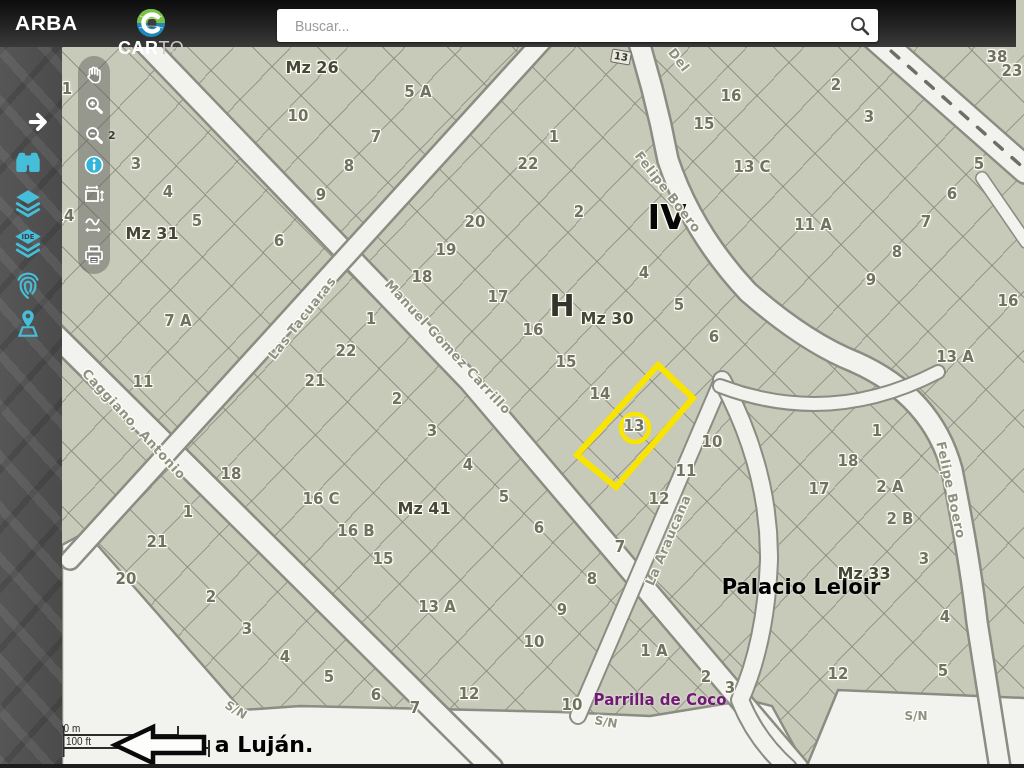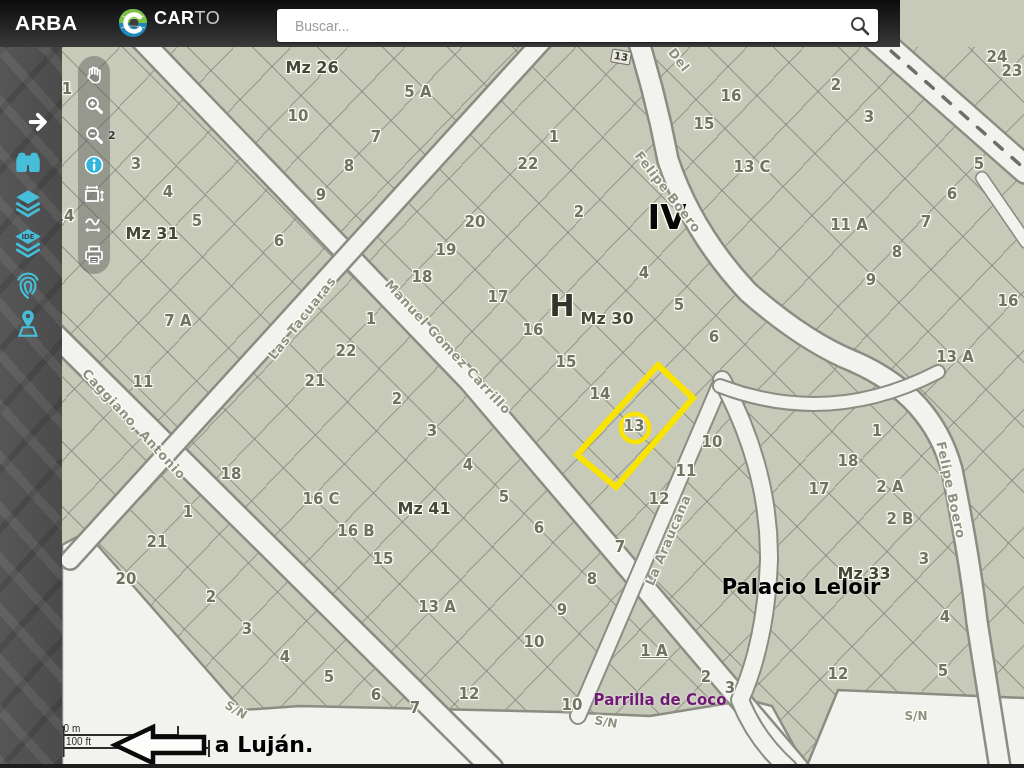--- a/index.html
+++ b/index.html
@@ -26,24 +26,24 @@
   .zone{font-size:30px;color:#33342b;}
   .poi{font-size:21px;color:#000;text-shadow:0 0 3px rgba(255,255,255,.8);}
   .poi-sm{font-size:15px;color:#701a75;text-shadow:0 0 3px rgba(255,255,255,.8);}
   .road-big{font-size:26px;color:#000;}
   .dir{font-size:22px;color:#000;}
   .scaletxt{position:absolute;transform:none;font-family:"Liberation Sans",sans-serif;
     font-size:10px;color:#2d2d2d;font-weight:normal;white-space:nowrap;}
   .badge{font-size:10px;color:#333;background:rgba(238,236,226,.9);border:1.5px solid #6a6a62;
     border-radius:2px;padding:0 2px;line-height:12px;}
   
-  .header{position:absolute;left:0;top:0;width:900px;height:47px;
+  .header{position:absolute;left:0;top:0;width:1016px;height:47px;
     background:linear-gradient(180deg,#0c0c0c 0%,#262626 60%,#3a3a3a 100%);z-index:30;}
   .brand{position:absolute;left:15px;top:11px;color:#fff;font-size:21px;font-weight:bold;letter-spacing:.5px;}
-  .carto{position:absolute;left:118px;top:8px;display:flex;align-items:flex-start;gap:6px;}
+  .carto{position:absolute;left:118px;top:8px;display:flex;align-items:center;gap:0;flex-direction:column;}
   .carto-text{font-size:18px;letter-spacing:.5px;}
   .carto-text b{color:#fff;font-weight:bold;}
   .carto-text span{color:#c9c9c9;font-weight:normal;}
   .search{position:absolute;left:277px;top:9px;width:601px;height:33px;background:#fff;border-radius:3px;
     display:flex;align-items:center;box-shadow:0 1px 2px rgba(0,0,0,.5);}
   .search input{flex:1;border:none;outline:none;background:transparent;margin-left:16px;
     font-size:14px;color:#333;font-family:"Liberation Sans",sans-serif;}
   .search input::placeholder{color:#9b9b9b;}
   .search .sbtn{border:none;background:transparent;width:36px;height:33px;cursor:pointer;display:flex;align-items:center;justify-content:center;}
   
@@ -147,22 +147,22 @@
       <span class="lbl num halo" style="left: 686px; top: 471px; --r: 0deg;">11</span>
       <span class="lbl num halo" style="left: 659px; top: 499px; --r: 0deg;">12</span>
       <span class="lbl num halo" style="left: 644px; top: 273px; --r: 0deg;">4</span>
       <span class="lbl num halo" style="left: 679px; top: 305px; --r: 0deg;">5</span>
       <span class="lbl num halo" style="left: 714px; top: 337px; --r: 0deg;">6</span>
       <span class="lbl num halo" style="left: 731px; top: 96px; --r: 0deg;">16</span>
       <span class="lbl num halo" style="left: 704px; top: 124px; --r: 0deg;">15</span>
       <span class="lbl num halo" style="left: 752px; top: 167px; --r: 0deg;">13 C</span>
       <span class="lbl num halo" style="left: 836px; top: 85px; --r: 0deg;">2</span>
       <span class="lbl num halo" style="left: 869px; top: 117px; --r: 0deg;">3</span>
-      <span class="lbl num halo" style="left: 813px; top: 225px; margin-left: 36px; --r: 0deg;">11 A</span>
-      <span class="lbl num halo" style="left: 997px; top: 57px; --r: 0deg;">24</span>
+      <span class="lbl num halo" style="left: 813px; top: 225px; --r: 0deg;">11 A</span>
+      <span class="lbl num halo" style="left: 997px; top: 57px; --r: 0deg;">38</span>
       <span class="lbl num halo" style="left: 1012px; top: 71px; --r: 0deg;">23</span>
       <span class="lbl num halo" style="left: 979px; top: 164px; --r: 0deg;">5</span>
       <span class="lbl num halo" style="left: 952px; top: 194px; --r: 0deg;">6</span>
       <span class="lbl num halo" style="left: 926px; top: 222px; --r: 0deg;">7</span>
       <span class="lbl num halo" style="left: 897px; top: 252px; --r: 0deg;">8</span>
       <span class="lbl num halo" style="left: 871px; top: 280px; --r: 0deg;">9</span>
       <span class="lbl num halo" style="left: 1008px; top: 301px; --r: 0deg;">16</span>
       <span class="lbl num halo" style="left: 955px; top: 357px; --r: 0deg;">13 A</span>
       <span class="lbl num halo" style="left: 178px; top: 321px; --r: 0deg;">7 A</span>
       <span class="lbl num halo" style="left: 143px; top: 382px; --r: 0deg;">11</span>
@@ -187,21 +187,21 @@
       <span class="lbl num halo" style="left: 415px; top: 708px; --r: 0deg;">7</span>
       <span class="lbl num halo" style="left: 157px; top: 542px; --r: 0deg;">21</span>
       <span class="lbl num halo" style="left: 126px; top: 579px; --r: 0deg;">20</span>
       <span class="lbl num halo" style="left: 211px; top: 597px; --r: 0deg;">2</span>
       <span class="lbl num halo" style="left: 247px; top: 629px; --r: 0deg;">3</span>
       <span class="lbl num halo" style="left: 285px; top: 657px; --r: 0deg;">4</span>
       <span class="lbl num halo" style="left: 329px; top: 677px; --r: 0deg;">5</span>
       <span class="lbl num halo" style="left: 376px; top: 695px; --r: 0deg;">6</span>
       <span class="lbl num halo" style="left: 819px; top: 489px; --r: 0deg;">17</span>
       <span class="lbl num halo" style="left: 620px; top: 547px; --r: 0deg;">7</span>
-      <span class="lbl num halo" style="left: 654px; top: 651px; text-decoration: underline; --r: 0deg;">1 A</span>
+      <span class="lbl num halo" style="left: 654px; top: 651px; --r: 0deg;">1 A</span>
       <span class="lbl num halo" style="left: 706px; top: 677px; --r: 0deg;">2</span>
       <span class="lbl num halo" style="left: 572px; top: 705px; --r: 0deg;">10</span>
       <span class="lbl num halo" style="left: 730px; top: 688px; --r: 0deg;">3</span>
       <span class="lbl num halo" style="left: 877px; top: 431px; --r: 0deg;">1</span>
       <span class="lbl num halo" style="left: 848px; top: 461px; --r: 0deg;">18</span>
       <span class="lbl num halo" style="left: 890px; top: 487px; --r: 0deg;">2 A</span>
       <span class="lbl num halo" style="left: 900px; top: 519px; --r: 0deg;">2 B</span>
       <span class="lbl num halo" style="left: 924px; top: 559px; --r: 0deg;">3</span>
       <span class="lbl num halo" style="left: 945px; top: 617px; --r: 0deg;">4</span>
       <span class="lbl num halo" style="left: 943px; top: 671px; --r: 0deg;">5</span>

